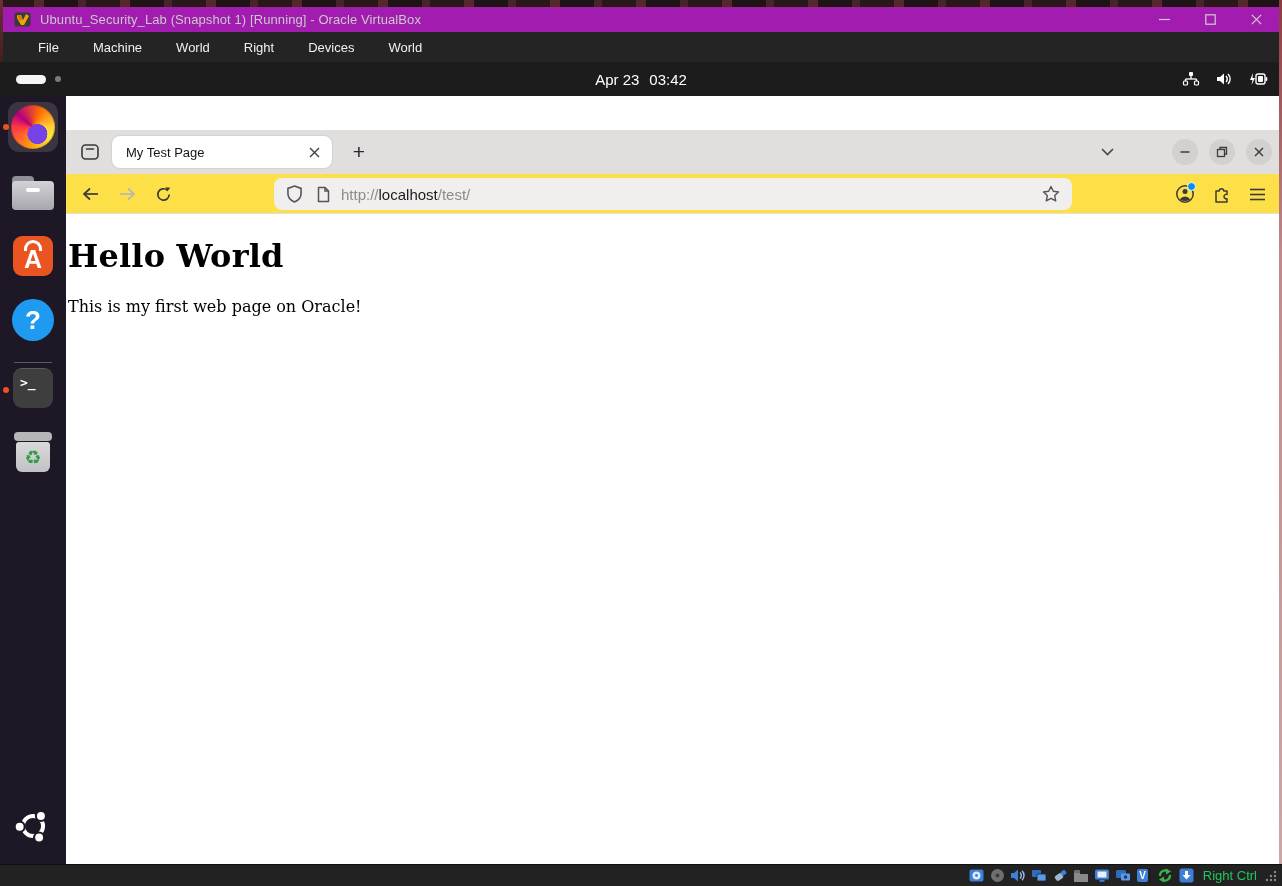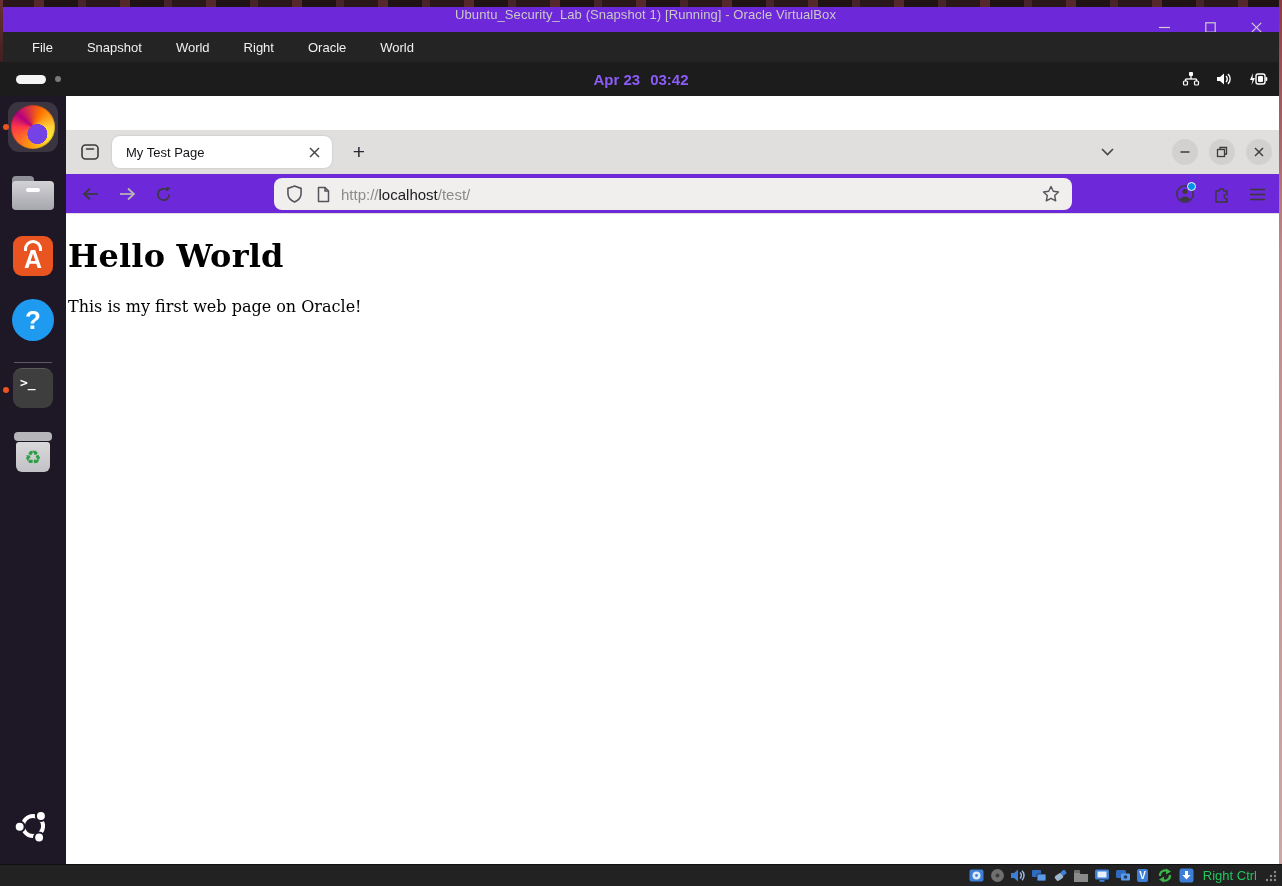--- a/index.html
+++ b/index.html
@@ -20,46 +20,46 @@
   }
   .left-sliver { position:absolute; left:0; top:0; width:3px; height:62px;
     background:linear-gradient(#6b3034,#40201f); }
   .right-sliver { position:absolute; right:0; top:0; width:3px; height:864px;
     background:linear-gradient(#8c3a3f,#caa Rebeccapurple,#c08a8c); 
     background:linear-gradient(#8c3a3f,#c08a8c 30%, #caa6a4); z-index:60; }
 
   
   .vbox-titlebar {
     position:absolute; left:3px; top:7px; width:1276px; height:25px;
-    background:#6d28d9; display:flex; align-items:center;flex-direction:column;
+    background:#a21caf; display:flex; align-items:center;
   }
   .vbox-app-icon { width:17px; height:15px; margin-left:11px; }
   .vbox-title { color:#c9c9c9; font-size:13px; margin-left:9px; letter-spacing:.1px; }
   .win-controls { margin-left:auto; display:flex; height:100%; }
   .win-btn { width:46px; height:100%; display:flex; align-items:center; justify-content:center; }
   .win-btn svg { stroke:#cfcfcf; }
 
   
   .vbox-menubar {
     position:absolute; left:3px; top:32px; width:1276px; height:30px;
-    background:#242424; display:flex; align-items:center; padding-left:12px;
+    background:#242424; display:flex; align-items:center; padding-left:18px;
   }
   .menu-item { color:#f0f0f0; font-size:13px; padding:6px 17px; cursor:default; }
 
   
   .gnome-panel {
     position:absolute; left:0; top:62px; width:1282px; height:34px;
     background:#1c1c1c; display:flex; align-items:center; color:#fff;
   }
   .workspace-box { display:flex; align-items:center; margin-left:16px; gap:9px; }
   .ws-pill { width:30px; height:9px; border-radius:5px; background:#f5f5f5; }
   .ws-dot { width:6px; height:6px; border-radius:50%; background:#7a7a7a; }
   .panel-clock {
     position:absolute; left:50%; transform:translateX(-50%);
-    font-size:15px; color:#8b5cf6; display:flex; gap:10px;font-weight:bold;
+    font-size:15px; color:#ffffff; display:flex; gap:10px;
   }
   .panel-tray { margin-left:auto; display:flex; align-items:center; gap:15px; margin-right:14px; }
 
   
   .dock {
     position:absolute; left:0; top:96px; width:66px; height:768px;
     background:#1e1726;
   }
   .dock-item { position:absolute; left:0; width:66px; display:flex; justify-content:center; }
   .active-tile { position:absolute; left:8px; width:50px; height:50px;
@@ -115,21 +115,21 @@
     justify-content:center; border-radius:4px; }
   .newtab-btn { position:absolute; left:279px; top:8px; width:28px; height:28px;
     display:flex; align-items:center; justify-content:center; border-radius:6px;
     font-size:21px; font-weight:300; color:#2b2a33; }
   .alltabs-btn { position:absolute; left:1028px; top:10px; width:26px; height:24px;
     display:flex; align-items:center; justify-content:center; }
   .circle-btn { position:absolute; top:9px; width:26px; height:26px; border-radius:50%;
     background:#d2d1cf; display:flex; align-items:center; justify-content:center; }
   .circle-btn svg { stroke:#3c3c3c; }
 
-  .toolbar { position:absolute; left:0; top:44px; width:100%; height:40px; background:#6d28d9;
+  .toolbar { position:absolute; left:0; top:44px; width:100%; height:40px; background:#fde047;
     border-bottom:1px solid #e0dfdc; }
   .nav-btn { position:absolute; top:6px; width:28px; height:28px; display:flex;
     align-items:center; justify-content:center; border-radius:4px; }
   .urlbar { position:absolute; left:208px; top:4px; width:798px; height:32px;
     background:#f0efee; border-radius:8px; display:flex; align-items:center; }
   .url-text { font-size:15px; margin-left:10px; flex:1; white-space:nowrap; overflow:hidden; }
   .url-dim { color:#8b8b8b; }
   .url-host { color:#1b1b1d; }
   .toolbar-right-btn { position:absolute; top:6px; width:28px; height:28px;
     display:flex; align-items:center; justify-content:center; }
@@ -181,24 +181,24 @@
       <svg width="11" height="11" viewBox="0 0 11 11">
           <line x1="0.8" y1="0.8" x2="10.2" y2="10.2" stroke-width="1.2"></line>
           <line x1="10.2" y1="0.8" x2="0.8" y2="10.2" stroke-width="1.2"></line>
         </svg>
     </div>
   </div>
 </div>
 
 <div class="vbox-menubar">
   <span class="menu-item">File</span>
-  <span class="menu-item">Snapshot</span>
+  <span class="menu-item">Machine</span>
   <span class="menu-item">World</span>
   <span class="menu-item">Right</span>
-  <span class="menu-item">Oracle</span>
+  <span class="menu-item">Devices</span>
   <span class="menu-item">World</span>
 </div>
 
 <div class="gnome-panel">
   <div class="workspace-box">
     <span class="ws-pill"></span>
     <span class="ws-dot"></span>
   </div>
   <div class="panel-clock">
     <span>Apr 23</span>

